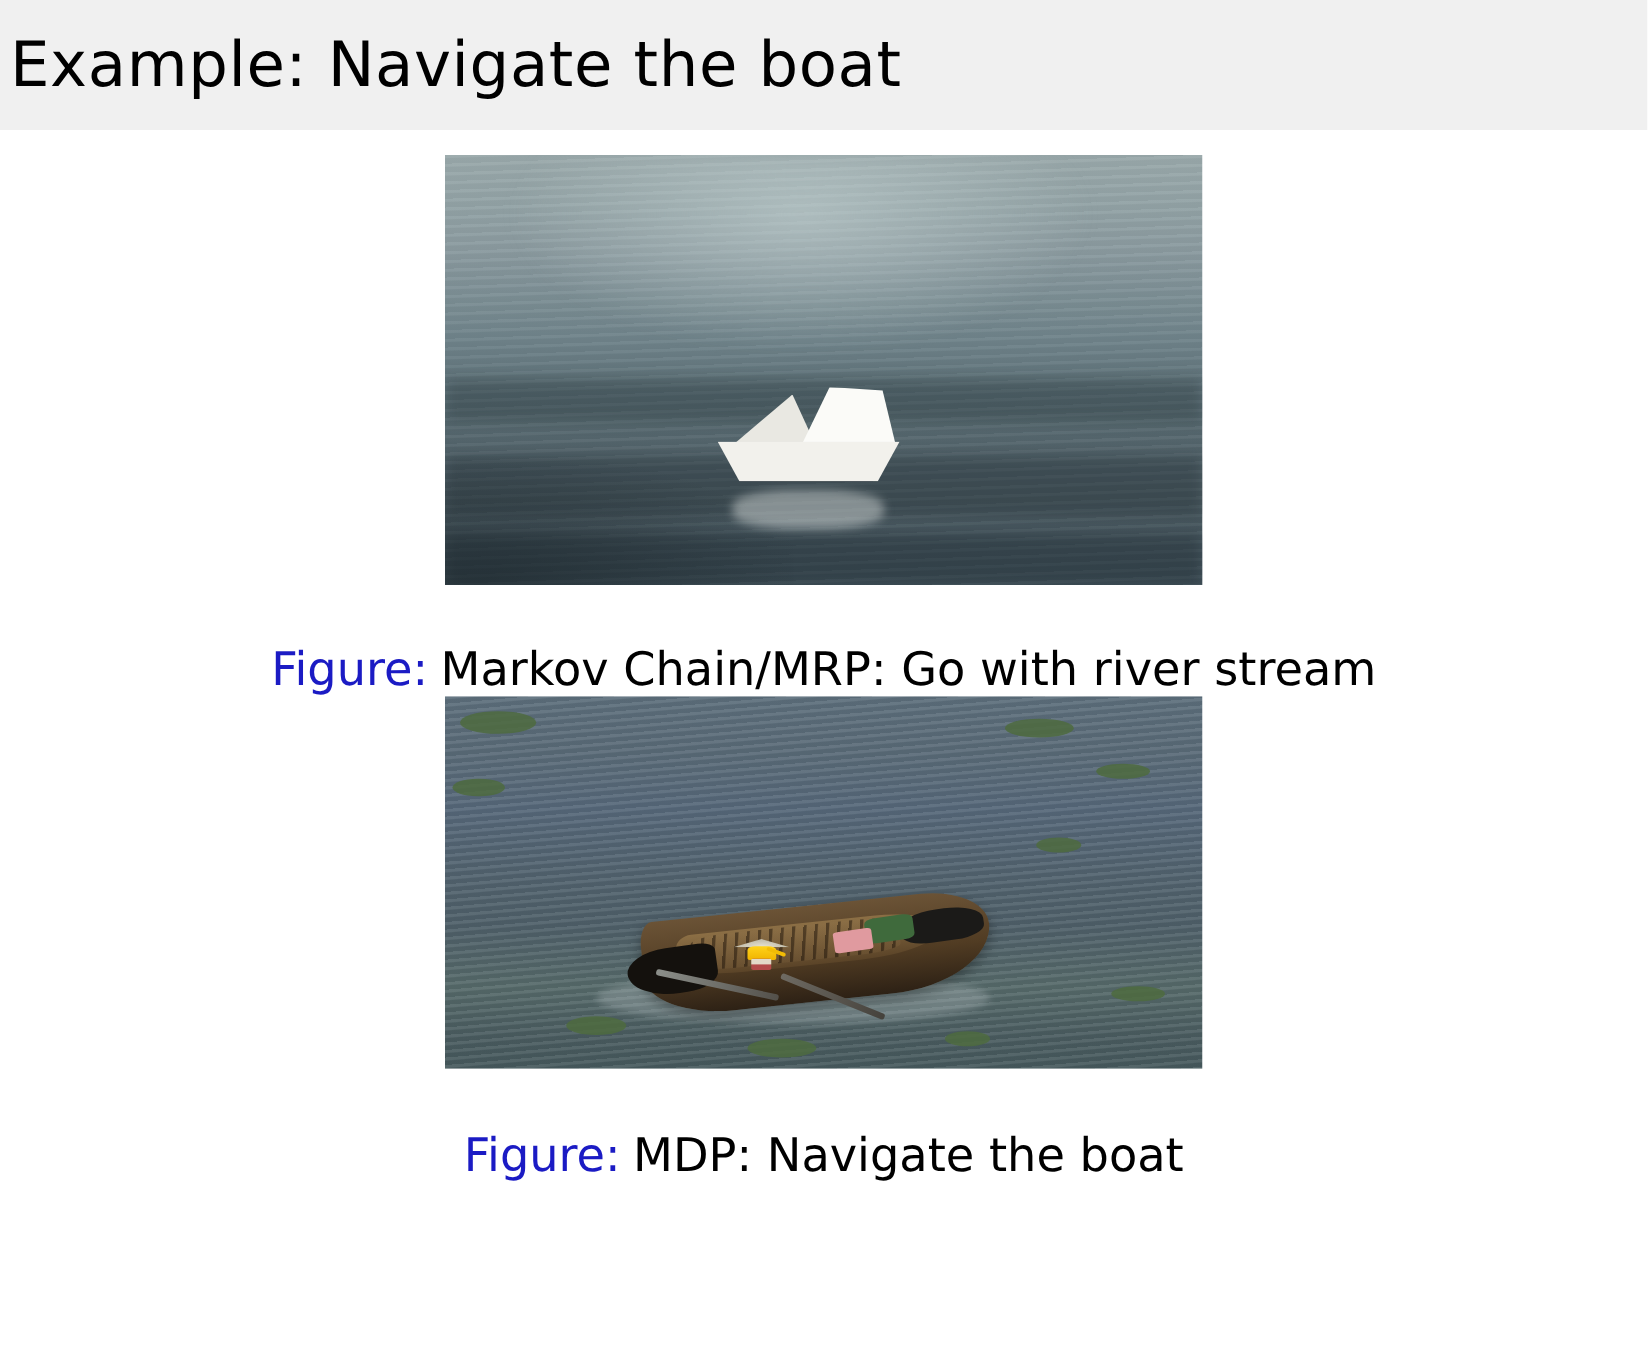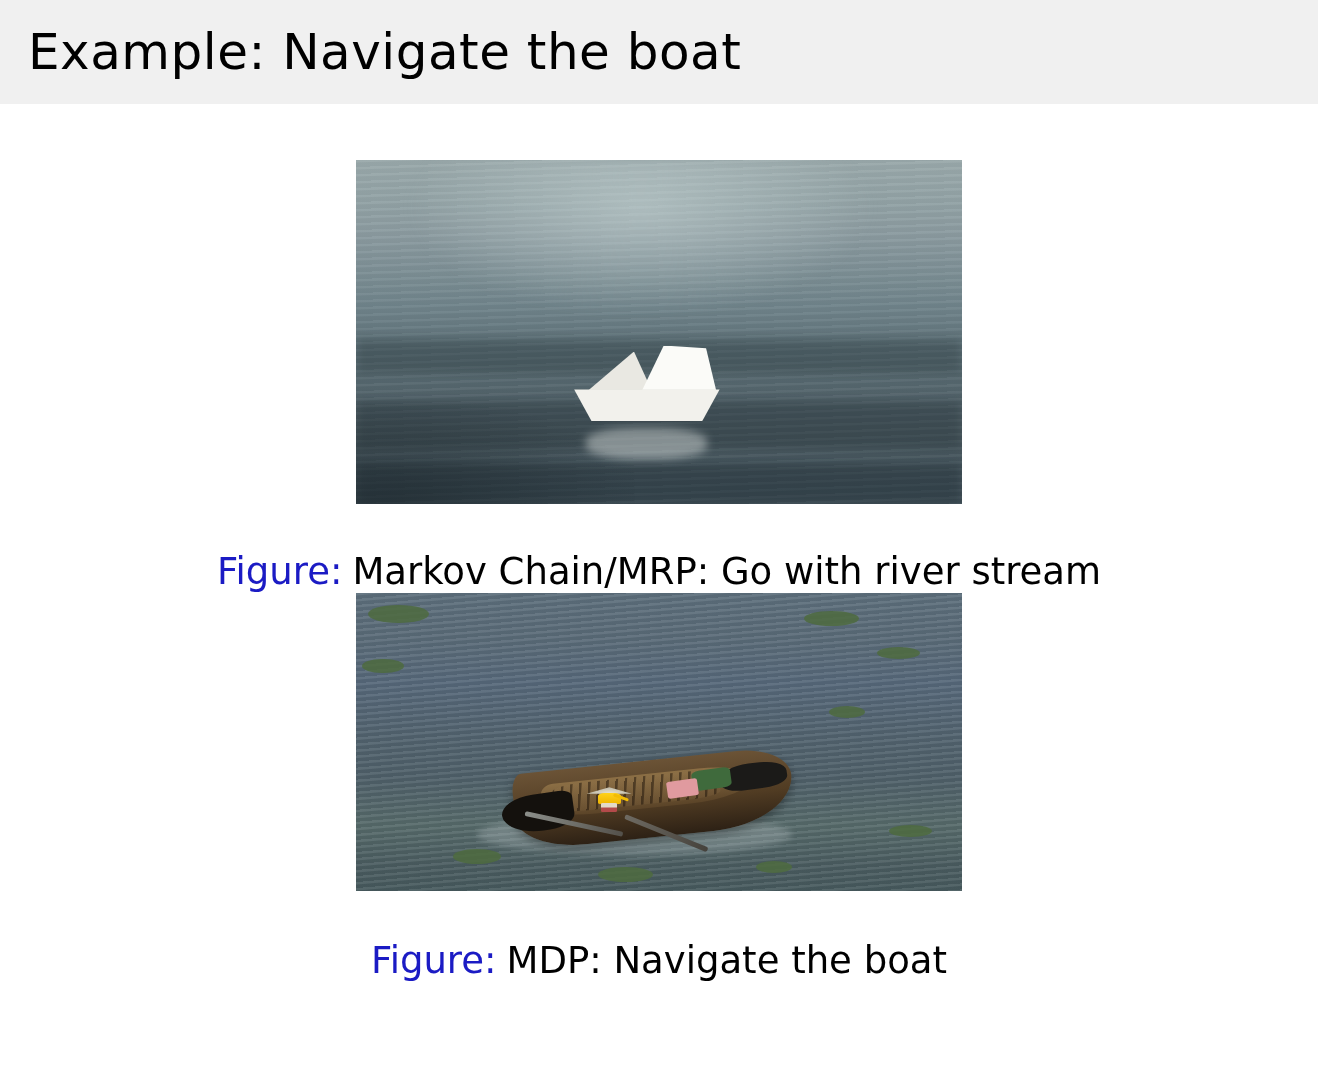--- a/index.html
+++ b/index.html
@@ -25,37 +25,37 @@
     top: 0;
     width: 1318px;
     height: 104px;
     background: #f0f0f0;
     display: flex;
     align-items: center;
   }
   .slide-title {
     font-size: 50px;
     color: #000000;
-    padding-left: 28px;
+    padding-left: 8px;
     font-family: "DejaVu Sans", sans-serif;
     letter-spacing: 0.5px;
     white-space: nowrap;
   }
   .content {
     position: absolute;
     left: 0;
     top: 104px;
     width: 1318px;
     height: 976px;
   }
   .figure-block {
     width: 100%;
     text-align: center;
   }
-  .figure-block.first { margin-top: 56px; }
+  .figure-block.first { margin-top: 20px; }
   .figure-block.second { }
 
   .photo {
     display: inline-block;
     width: 606px;
     height: 344px;
     position: relative;
     overflow: hidden;
   }
   .photo.second {

